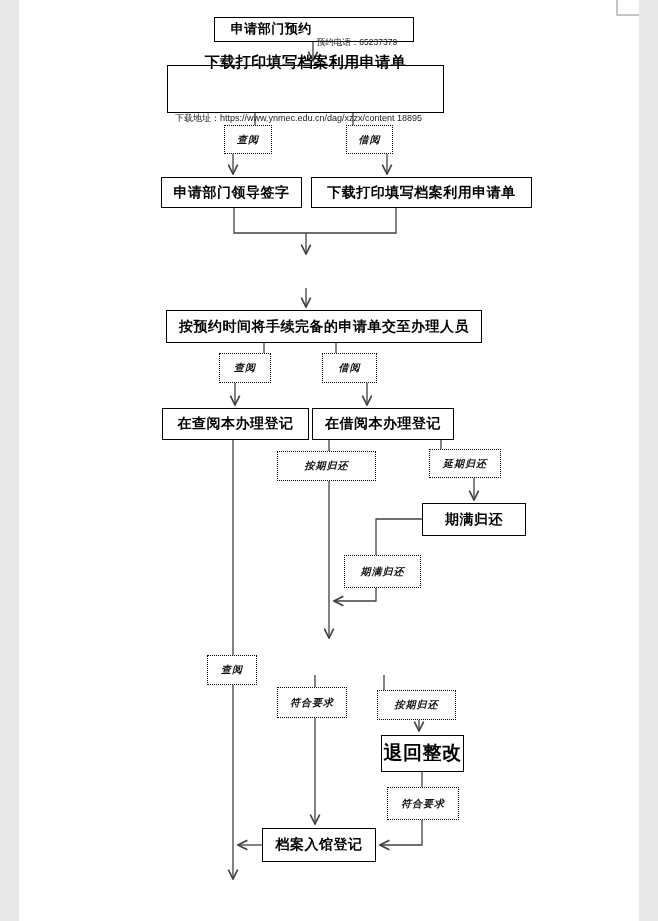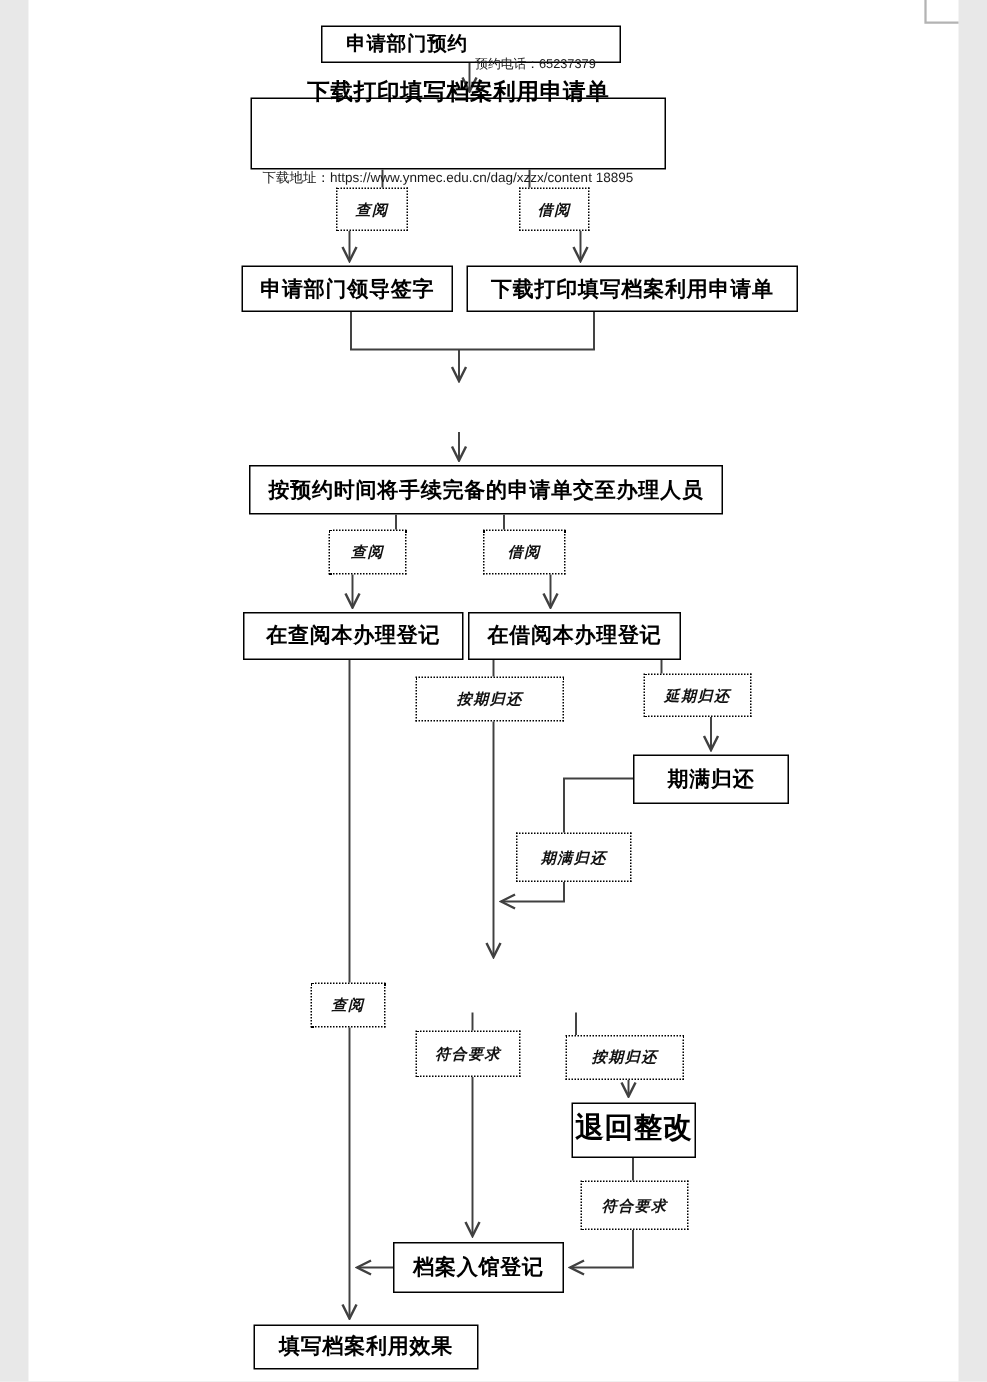--- a/index.html
+++ b/index.html
@@ -130,23 +130,20 @@
 
 
   <div class="box" style="left:362px;top:735px;width:83px;height:37px;font-size:19px">
     <span>退回整改</span>
   </div>
 
   <div class="box" style="left:243px;top:828px;width:114px;height:34px">
     <span>档案入馆登记</span>
   </div>
 
-  <div class="box" style="left:150px;top:883px;width:150px;height:30px">
-    <span>填写档案利用效果</span>
-  </div>
 
   <div class="tag" style="left:205px;top:125px;width:48px;height:29px">
     <span>查阅</span>
   </div>
   <div class="tag" style="left:327px;top:125px;width:47px;height:29px">
     <span>借阅</span>
   </div>
   <div class="tag" style="left:200px;top:353px;width:52px;height:30px">
     <span>查阅</span>
   </div>

